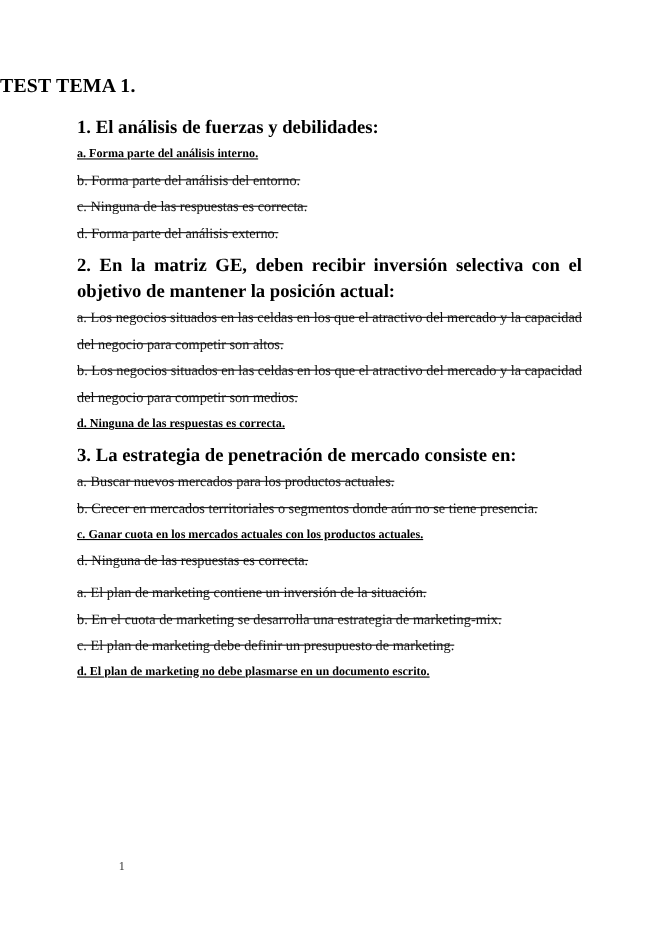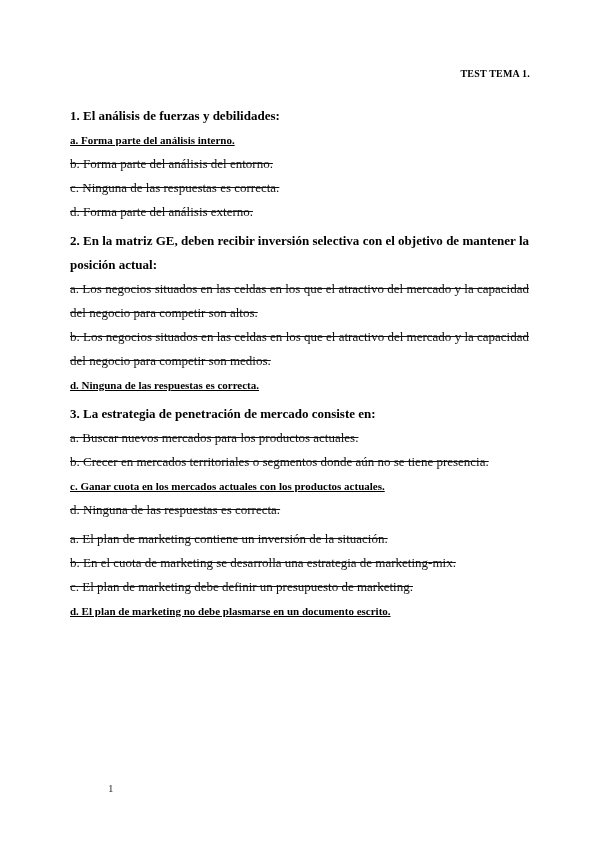--- a/index.html
+++ b/index.html
@@ -1,23 +1,23 @@
 <!DOCTYPE html>
 <html><head>
   <meta charset="utf-8">
   <style>
     html, body { margin: 0; padding: 0; background: #ffffff; }
     body { width: 600px; height: 848px; position: relative; overflow: hidden;
            font-family: "Liberation Serif", "DejaVu Serif", serif; color: #000; }
     .page { position: absolute; left: 0; top: 0; width: 600px; height: 848px; background: #fff; }
-    .title { position: absolute; top: 68px; left: 0; width: 530px; text-align: right;
-             font-weight: bold; font-size: 10px; letter-spacing: 0.2px; }
+    .title { position: absolute; top: 68px; left: 0; width: 530px; text-align: left;
+             font-weight: bold; font-size: 18px; letter-spacing: 0.2px; }
     .content { position: absolute; left: 70px; top: 104px; width: 459px; }
     .line { font-size: 12px; line-height: 24px; margin: 0; }
-    .q { font-weight: bold; font-size: 13px; }
+    .q { font-weight: bold; font-size: 17px; }
     .correct { font-weight: bold; font-size: 11px; text-decoration: underline; }
     .wrong { text-decoration: line-through; font-size: 13px; color: #111; }
     .justify { text-align: justify; text-align-last: left; }
     .block { margin-bottom: 5px; }
     .pagenum { position: absolute; left: 108px; top: 782px; font-size: 11px; color: #333; }
   </style>
 </head>
 <body>
 
 <div class="page">

